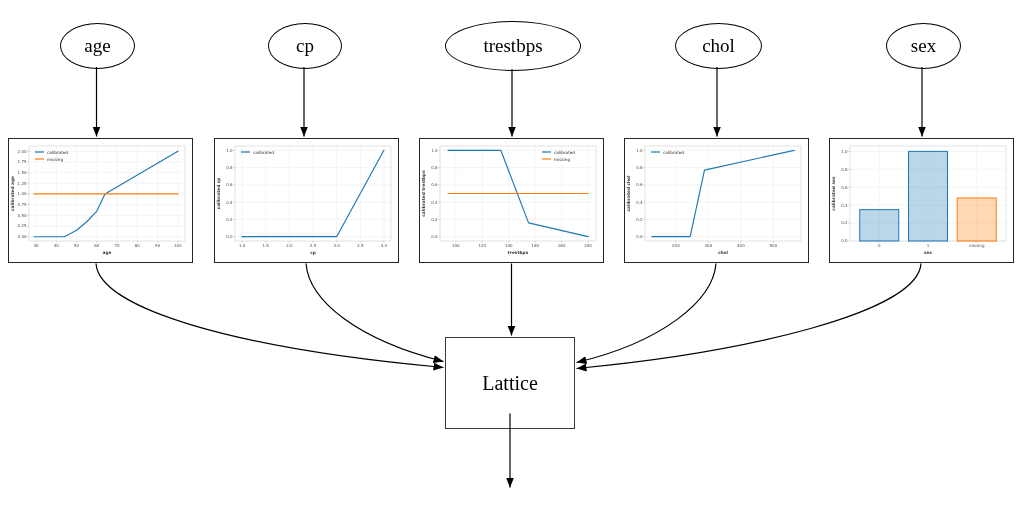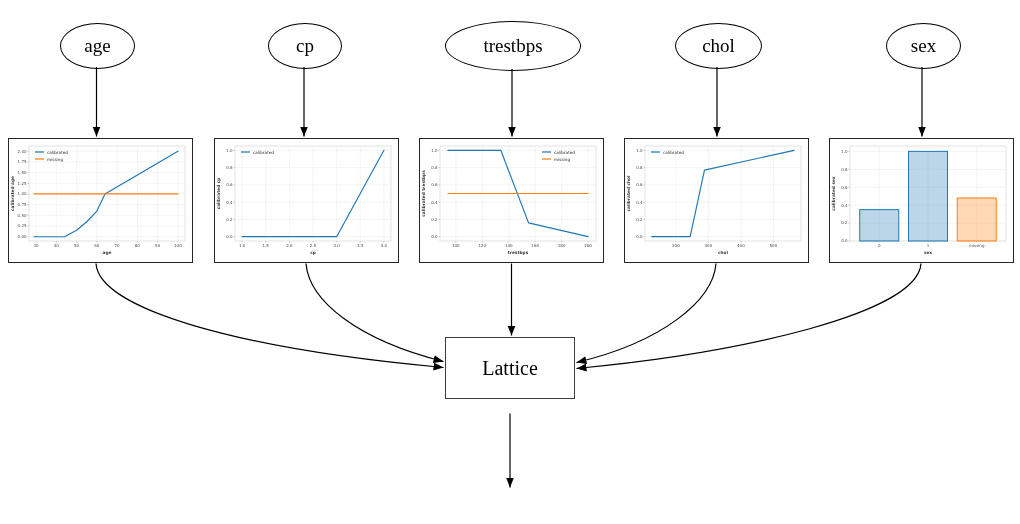--- a/index.html
+++ b/index.html
@@ -4,21 +4,21 @@
 <style>
   html,body{margin:0;padding:0;background:#fff;}
   #canvas{position:relative;width:1020px;height:524px;background:#fff;overflow:hidden;
           font-family:"Liberation Serif","DejaVu Serif",serif;margin-top:16px;}
   .ell{position:absolute;border:1.2px solid #000;border-radius:50%;background:#fff;
        display:flex;align-items:center;justify-content:center;
        font-size:19px;color:#000;z-index:2;}
   .chart-box{position:absolute;top:122px;width:185px;height:125px;background:#fff;
              border:1.2px solid #262626;box-sizing:border-box;z-index:2;}
   .chart-box svg{display:block;width:100%;height:100%;}
-  #lattice{position:absolute;left:445px;top:321px;width:130px;height:62px;background:#fff;
+  #lattice{position:absolute;left:445px;top:321px;width:130px;height:92px;background:#fff;
            border:1.6px solid #3c3c3c;box-sizing:border-box;display:flex;align-items:center;
            justify-content:center;font-size:20px;color:#000;z-index:2;text-align:center;}
   #edges{position:absolute;left:0;top:0;width:1020px;height:524px;z-index:3;pointer-events:none;}
 </style>
 </head>
 <body>
 
 <div id="canvas">
 
   <div class="ell" style="left:60px;top:7px;width:73px;height:44px">

